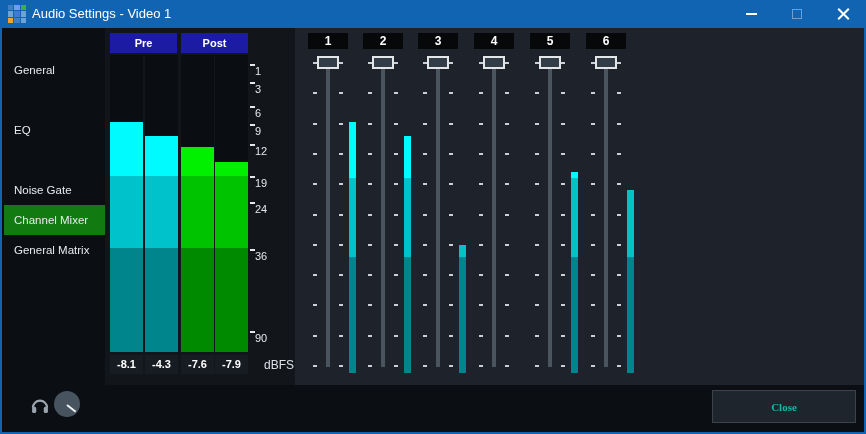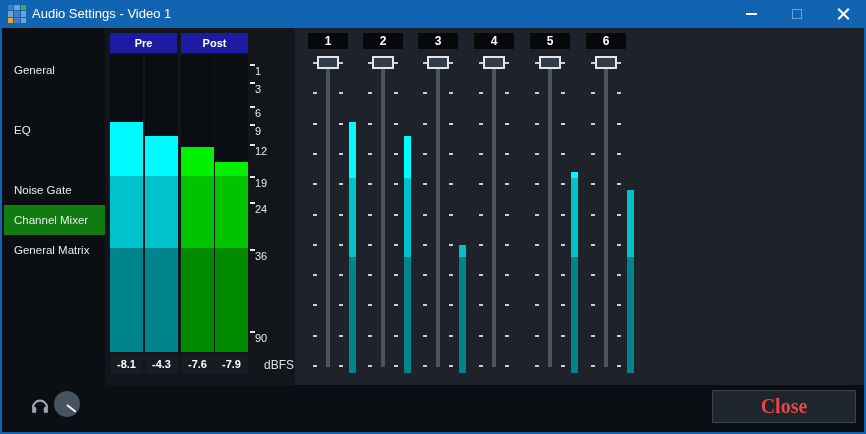--- a/index.html
+++ b/index.html
@@ -49,21 +49,21 @@
   .handle { position:absolute; width:22px; height:13px; background:#323d48; border:2px solid #e2e6e9; cursor:grab; }
   .tick { position:absolute; width:4px; height:2px; background:#c9d0d7; }
   .chmeter { position:absolute; width:7px; }
   
   .footer { position:absolute; left:2px; top:385px; width:862px; height:47px; background:#0b0e12; }
   .hp-icon { position:absolute; left:26px; top:11px; width:20px; height:20px; }
   .knob { position:absolute; left:50px; top:6px; width:26px; height:26px; border-radius:50%; background:#47535f; cursor:pointer; }
   .knob .ind { position:absolute; left:50%; top:50%; width:11px; height:2px; background:#f2f4f6;
                transform-origin:0 50%; transform:rotate(38deg); }
   .close-btn { position:absolute; left:708px; top:5px; width:144px; height:33px; background:#1f252c;
-               border:1px solid #3a434e; color:#ef4444; font-size:20px; font-weight:bold;
+               border:1px solid #3a434e; color:#14b8a6; font-size:11px; font-weight:bold;
                font-family:"Liberation Serif", serif; cursor:pointer; }
 </style>
 </head>
 <body>
 
 <div class="window">
 
   <div class="titlebar">
     <div class="logo" id="logo">
         <div style="background: rgb(63, 126, 194);"></div>

